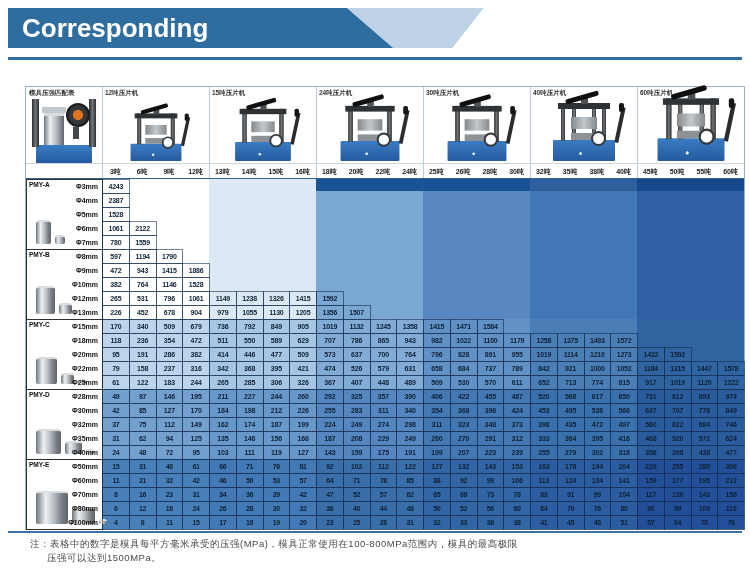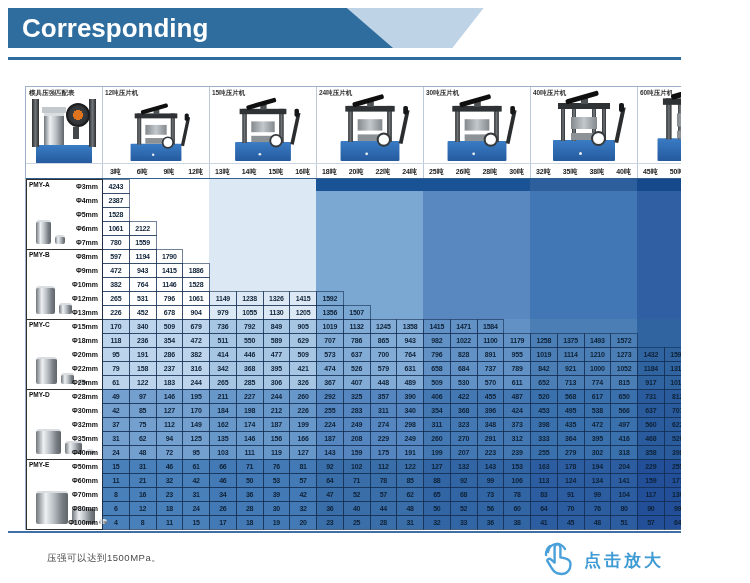--- a/index.html
+++ b/index.html
@@ -1,16 +1,16 @@
 <!DOCTYPE html>
 <html><head>
 <meta charset="utf-8">
 <style>
   html,body{margin:0;padding:0;background:#fff;}
-  #stage{position:relative;width:681px;height:583px;background:#ffffff;overflow:hidden;
+  #stage{position:relative;width:750px;height:583px;background:#ffffff;overflow:hidden;
          font-family:"Liberation Sans",sans-serif;}
   
   #banner-light{position:absolute;left:318px;top:8px;width:150px;height:40px;
                 background:#bfd3e6;transform:skewX(-38deg);}
   #banner-dark{position:absolute;left:8px;top:8px;width:385px;height:40px;background:#2e6d9e;
                clip-path:polygon(0 0,88% 0,100% 100%,0 100%);}
   #banner-brand{color:#ffffff;font-size:26px;font-weight:800;line-height:40px;
                 padding-left:14px;letter-spacing:0px;}
   #page-title{position:absolute;left:330px;top:13px;width:260px;text-align:center;
               color:#2b77ad;font-size:29px;font-weight:800;letter-spacing:7px;}
@@ -653,26 +653,17 @@
       <div style="left: 530.75px; top: 428px; width: 27.75px; height: 15px; border: 1px solid rgba(18, 45, 82, 0.6); box-sizing: border-box; display: flex; align-items: center; justify-content: center; font-size: 7px; font-weight: 700; color: rgb(14, 33, 54); letter-spacing: -0.2px; position: absolute;">45</div>
       <div style="left: 557.5px; top: 428px; width: 27.75px; height: 15px; border: 1px solid rgba(18, 45, 82, 0.6); box-sizing: border-box; display: flex; align-items: center; justify-content: center; font-size: 7px; font-weight: 700; color: rgb(14, 33, 54); letter-spacing: -0.2px; position: absolute;">48</div>
       <div style="left: 584.25px; top: 428px; width: 27.75px; height: 15px; border: 1px solid rgba(18, 45, 82, 0.6); box-sizing: border-box; display: flex; align-items: center; justify-content: center; font-size: 7px; font-weight: 700; color: rgb(14, 33, 54); letter-spacing: -0.2px; position: absolute;">51</div>
       <div style="left: 611px; top: 428px; width: 27.75px; height: 15px; border: 1px solid rgba(18, 45, 82, 0.6); box-sizing: border-box; display: flex; align-items: center; justify-content: center; font-size: 7px; font-weight: 700; color: rgb(14, 33, 54); letter-spacing: -0.2px; position: absolute;">57</div>
       <div style="left: 637.75px; top: 428px; width: 27.75px; height: 15px; border: 1px solid rgba(18, 45, 82, 0.6); box-sizing: border-box; display: flex; align-items: center; justify-content: center; font-size: 7px; font-weight: 700; color: rgb(14, 33, 54); letter-spacing: -0.2px; position: absolute;">64</div>
       <div style="left: 664.5px; top: 428px; width: 27.75px; height: 15px; border: 1px solid rgba(18, 45, 82, 0.6); box-sizing: border-box; display: flex; align-items: center; justify-content: center; font-size: 7px; font-weight: 700; color: rgb(14, 33, 54); letter-spacing: -0.2px; position: absolute;">70</div>
       <div style="left: 691.25px; top: 428px; width: 27.75px; height: 15px; border: 1px solid rgba(18, 45, 82, 0.6); box-sizing: border-box; display: flex; align-items: center; justify-content: center; font-size: 7px; font-weight: 700; color: rgb(14, 33, 54); letter-spacing: -0.2px; position: absolute;">76</div>
     </div>
 
   <div id="bottom-rule"></div>
+  <div id="note1">注：表格中的数字是模具每平方毫米承受的压强(MPa)，模具正常使用在100-800MPa范围内，模具的最高极限</div>
   <div id="note2">压强可以达到1500MPa。</div>
 
-  <div id="zoom-btn">
-    <span style="position:absolute;left:0;top:0;">
-      <svg width="40" height="42" viewBox="0 0 40 42" fill="none" stroke="#4aa0d8" stroke-width="2.4" stroke-linecap="round" stroke-linejoin="round">
-        <path d="M8 14 a9 9 0 0 1 17 -3"></path>
-        <path d="M6 17 a11 11 0 0 1 4 -9"></path>
-        <path d="M17 6 c2 0 3.4 1.5 3.4 3.4 v10 l4.8 1 c3.4 0.7 5.3 2.6 5.3 6 c0 5.4 -3.4 9.6 -9.2 9.6 c-4.6 0 -7.3 -1.8 -9.6 -5.8 l-4 -6.6 c-1.2 -2 1.3 -3.9 3.2 -2.3 l3.7 3.3 V9.4 c0 -1.9 1.4 -3.4 3.4 -3.4 z"></path>
-      </svg>
-    </span>
-    <span id="zoom-label">点击放大</span>
-  </div>
 
 </div>
 
 </body></html>

